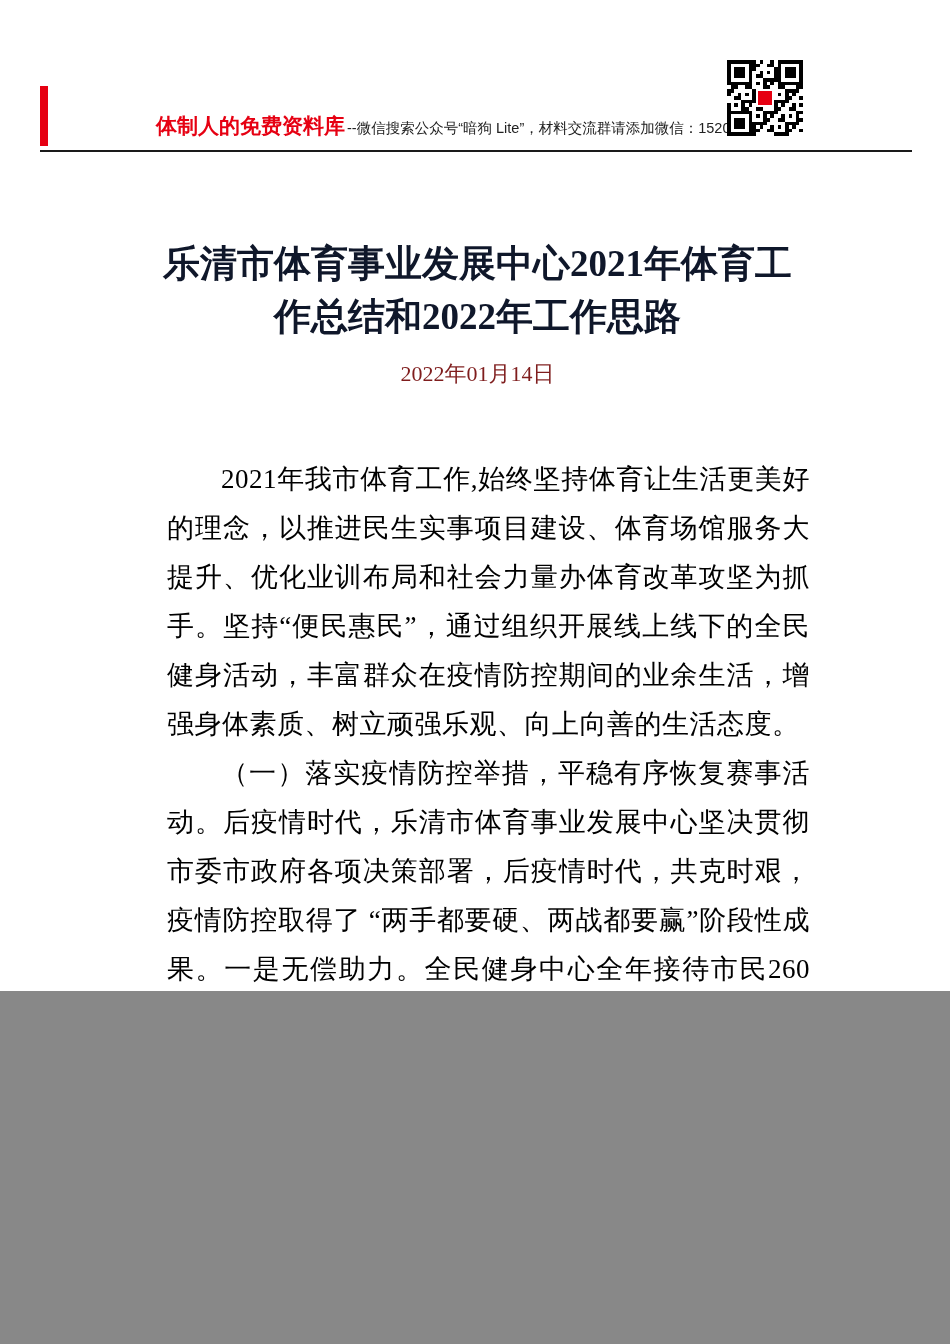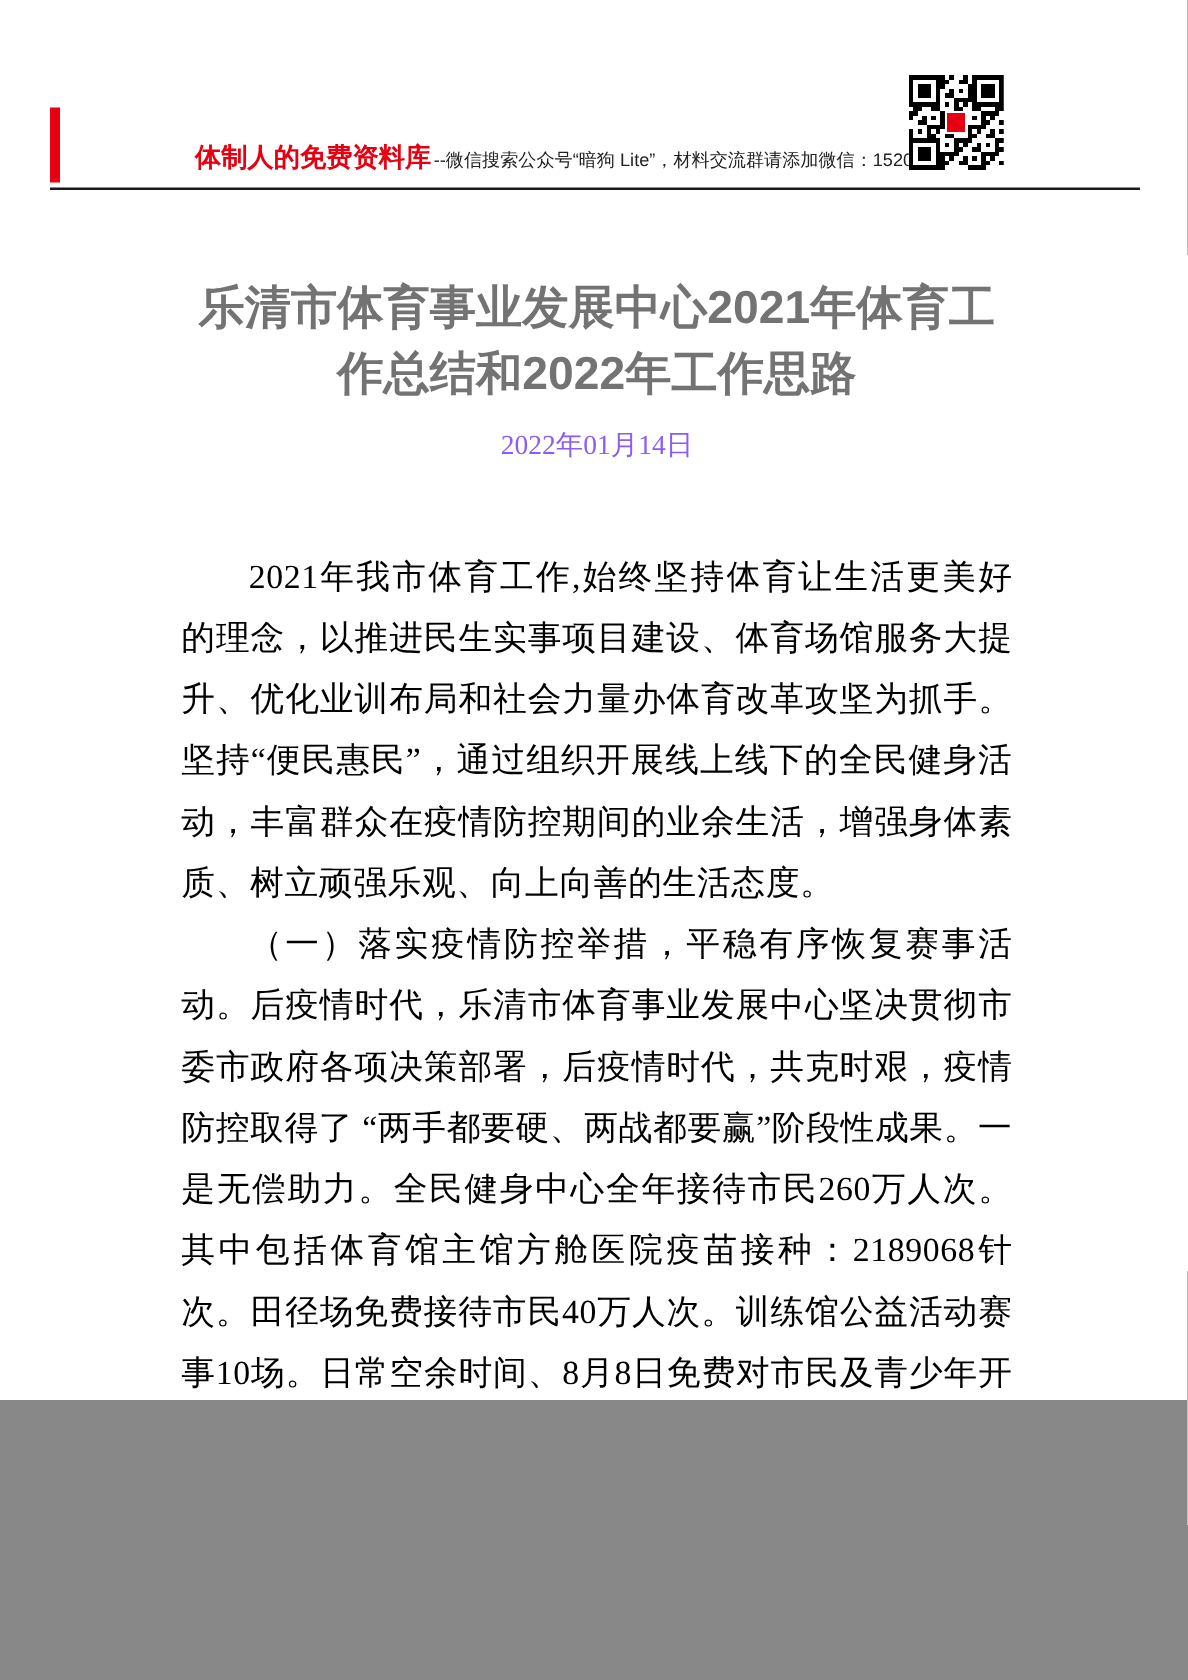--- a/index.html
+++ b/index.html
@@ -1,20 +1,20 @@
 <!DOCTYPE html>
 <html><head>
 <meta charset="utf-8">
 <style>
   * { margin: 0; padding: 0; box-sizing: border-box; }
   html, body { background: #888; }
   .page {
     position: relative;
     width: 950px;
-    height: 1120px;
+    height: 991px;
     margin: 0 auto;
     background: #ffffff;
     overflow: hidden;
     font-family: "Liberation Serif", "DejaVu Serif", serif;
     color: #000;
   }
 
   
   .accent-bar {
     position: absolute;
@@ -64,36 +64,37 @@
   }
 
   
   .content {
     position: absolute;
     left: 145px;
     top: 152px;
     width: 665px;
   }
   .doc-title {
-    margin-top: 68px;
-    font-family: Liberation Sans, sans-serif;
+    margin-top: 86px;
+    font-family: Liberation Serif, serif;
     font-weight: bold;
     font-size: 37px;
     line-height: 1.42;
     text-align: center;
-    color: #737373;
+    color: #0f172a;
   }
   .doc-date {
     margin-top: 16px;
     font-size: 22px;
     text-align: center;
-    color: #8b5cf6;
+    color: #7f1d1d;
   }
   .body-text {
     margin-top: 66px;
+    margin-left: 22px;
   }
   .para {
     font-size: 27px;
     line-height: 49px;
     text-align: justify;
     text-justify: inter-ideograph;
     text-indent: 2em;
     letter-spacing: 0.5px;
     word-break: break-all;
   }

